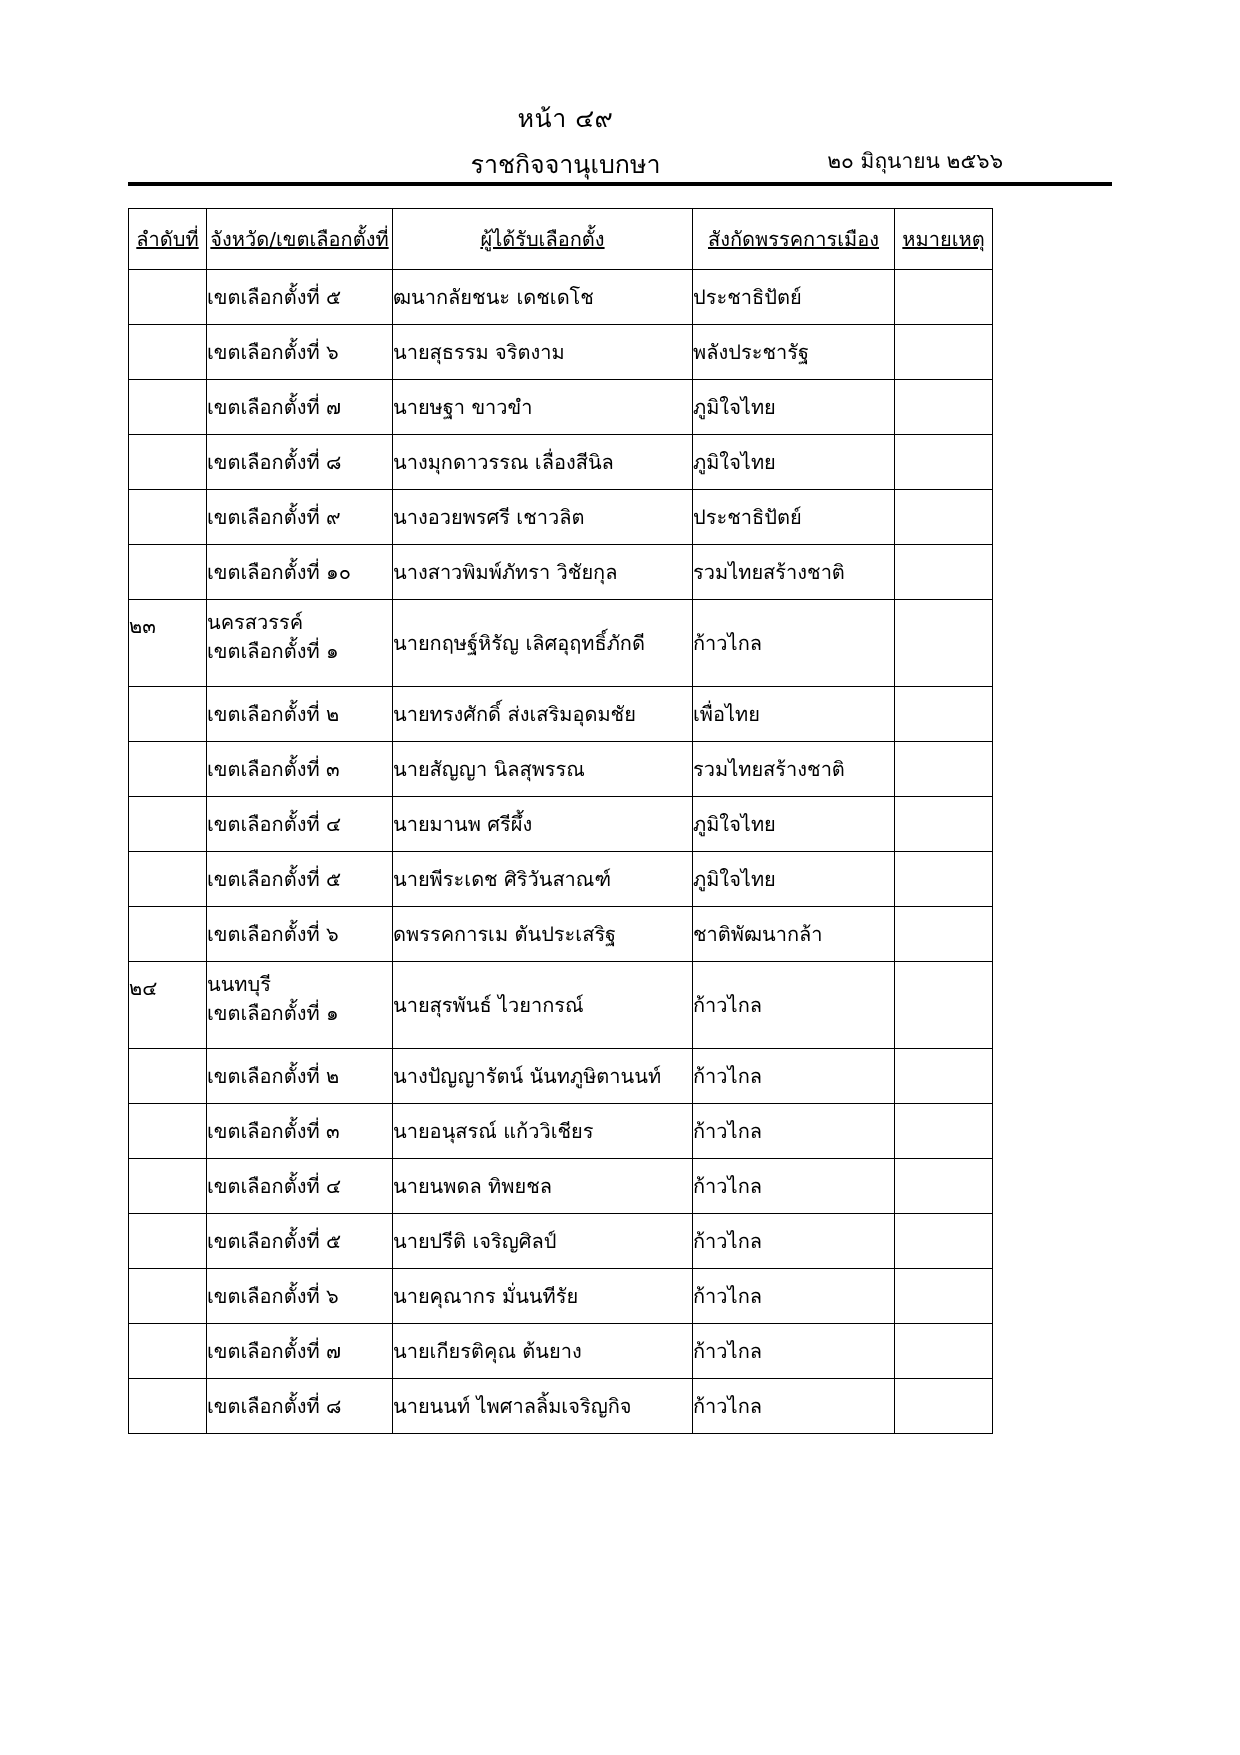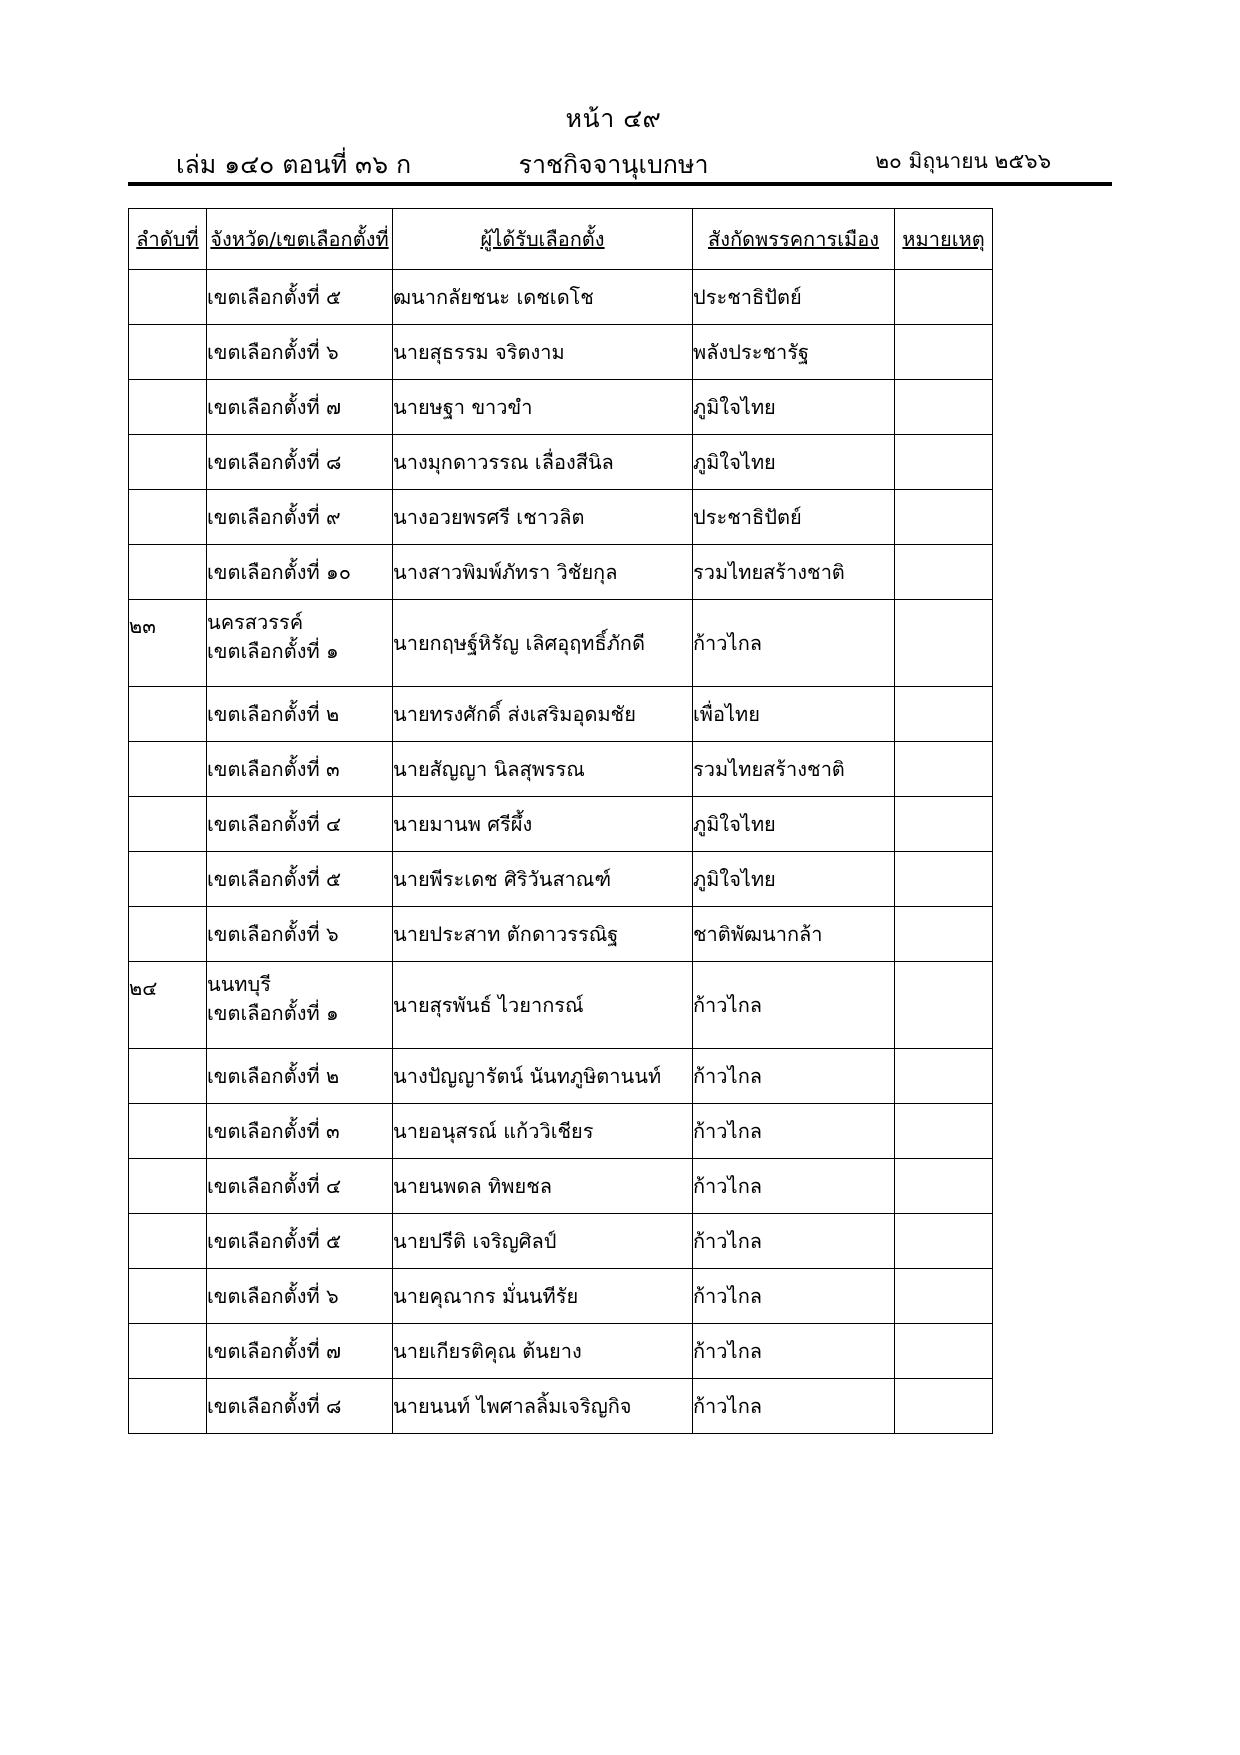--- a/index.html
+++ b/index.html
@@ -22,21 +22,20 @@
     box-sizing: border-box;
     padding: 0;
   }
 
   
   .masthead {
     position: absolute;
     left: 0;
     top: 104px;
     width: 1131px;
-    padding-left: 48px;
   }
   .masthead-center-top {
     text-align: center;
     font-size: 25px;
     letter-spacing: 0.5px;
     line-height: 1.2;
     font-family: "DejaVu Sans", "Liberation Sans", sans-serif;
   }
   .masthead-row {
     position: relative;
@@ -166,21 +165,20 @@
   }
 </style>
 </head>
 <body>
 
 <div class="page">
 
   <div class="masthead">
     <div class="masthead-center-top">หน้า  ๔๙</div>
     <div class="masthead-row">
-      <div class="masthead-left">เล่ม  ๑๔๐  ตอนที่  ๓๖  ก</div>
       <div class="masthead-mid">ราชกิจจานุเบกษา</div>
       <div class="masthead-right">๒๐  มิถุนายน  ๒๕๖๖</div>
     </div>
   </div>
 
   <div class="rule"></div>
 
   <div class="table-wrap">
     <table class="gazette">
       <colgroup>
@@ -353,21 +351,21 @@
               <span class="cell-line">ภูมิใจไทย</span>
             </td>
             <td class="note"></td>
           </tr>
           <tr>
             <td class="seq"></td>
             <td class="zone">
               <span class="zone-line">เขตเลือกตั้งที่  ๖</span>
             </td>
             <td class="name">
-              <span class="cell-line">นายประสาท  ตักดาวรรณิฐ</span>
+              <span class="cell-line">ดพรรคการเม  ตันประเสริฐ</span>
             </td>
             <td class="party">
               <span class="cell-line">ชาติพัฒนากล้า</span>
             </td>
             <td class="note"></td>
           </tr>
           <tr class="province-row">
             <td class="seq">๒๔</td>
             <td class="zone">
               <span class="prov-name">นนทบุรี</span>

